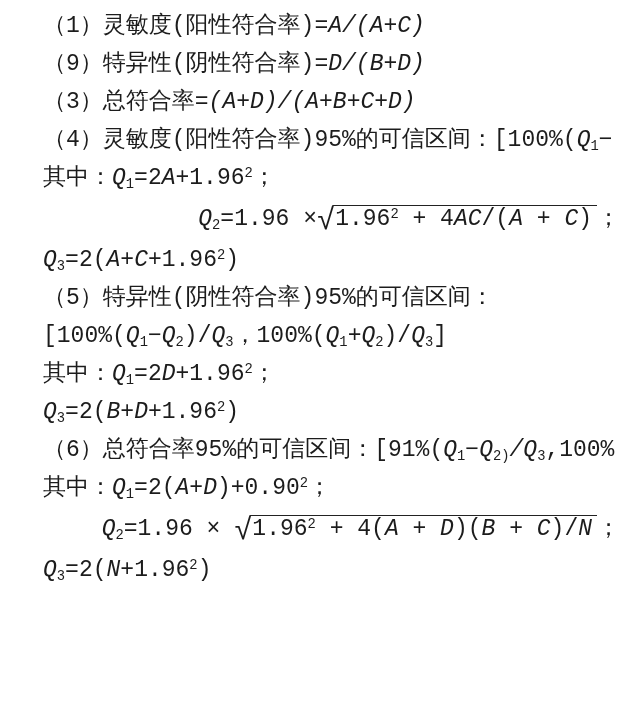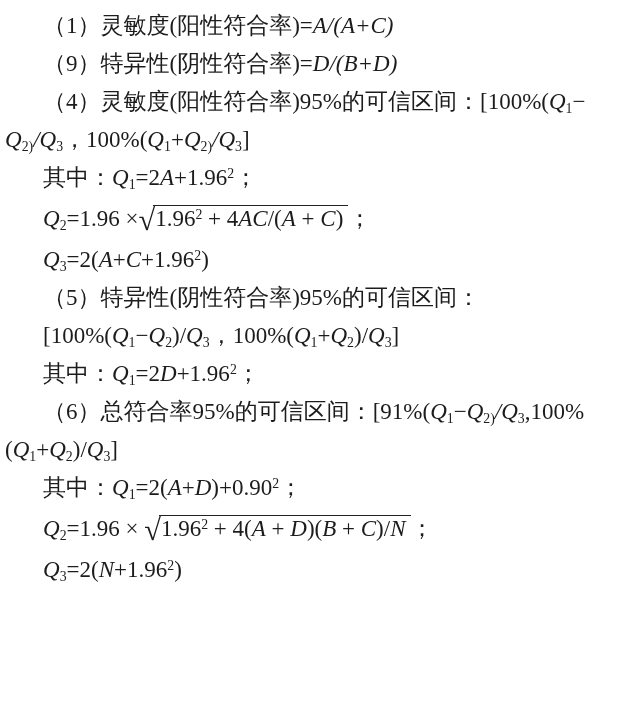--- a/index.html
+++ b/index.html
@@ -4,29 +4,29 @@
 <style>
   html, body { margin: 0; padding: 0; }
   .page {
     position: relative;
     width: 622px;
     height: 719px;
     background: #ffffff;
     box-sizing: border-box;
     padding: 7px 2px 0 5px;
     overflow: hidden;
-    font-family: Liberation Serif, serif;
+    font-family: Liberation Mono, monospace;
     font-size: 23px;
     color: #1c1c1c;
   }
   .line {
     line-height: 38px;
     white-space: nowrap;
   }
-  .line.tall { line-height: 44px; }
+  .line.tall { line-height: 44px; text-align: right; }
   .line.indent { padding-left: 38px; }
   .v { font-style: italic; }
   sub.ss {
     font-size: 0.60em;
     line-height: 0;
     vertical-align: -0.28em;
   }
   sup.ss {
     font-size: 0.60em;
     line-height: 0;
@@ -47,27 +47,27 @@
     line-height: 1.08;
   }
 </style>
 </head>
 <body>
 
 <div class="page" style="background: rgb(255, 255, 255); color: rgb(28, 28, 28);">
   <div>
       <div class="line indent"><span>（1）灵敏度(阳性符合率)=</span><span class="v">A/(A+C)</span></div>
       <div class="line indent"><span>（9）特异性(阴性符合率)=</span><span class="v">D/(B+D)</span></div>
+      <div class="line indent"><span>（3）总符合率=</span><span class="v">(A+D)/(A+B+C+D)</span></div>
       <div class="line indent"><span>（4）灵敏度(阳性符合率)95%的可信区间：[100%(</span><span class="v">Q</span><sub class="ss">1</sub><span>−</span></div>
-      <div class="line"><span class="v">Q</span><sub class="ss">2)</sub><span class="v">/Q</span><sub class="ss">3</sub><span>，100%(</span><span class="v">Q</span><sub class="ss">1</sub><span>+</span><span class="v">Q</span><sub class="ss">2)</sub><span class="v">/Q</span><sub class="ss">3</sub><span>]</span></div>
       <div class="line indent"><span>其中：</span><span class="v">Q</span><sub class="ss">1</sub><span>=2</span><span class="v">A</span><span>+1.96</span><sup class="ss">2</sup><span>；</span></div>
       <div class="line indent tall"><span class="v">Q</span><sub class="ss">2</sub><span>=1.96 ×</span><span class="sqrt"><span class="sqrt-sym">√</span><span class="radicand"><span>1.96</span><sup class="ss">2</sup><span> + 4</span><span class="v">AC</span><span>/(</span><span class="v">A</span><span> + </span><span class="v">C</span><span>)</span></span></span><span>；</span></div>
       <div class="line indent"><span class="v">Q</span><sub class="ss">3</sub><span>=2(</span><span class="v">A</span><span>+</span><span class="v">C</span><span>+1.96</span><sup class="ss">2</sup><span>)</span></div>
       <div class="line indent"><span>（5）特异性(阴性符合率)95%的可信区间：</span></div>
       <div class="line indent"><span>[100%(</span><span class="v">Q</span><sub class="ss">1</sub><span>−</span><span class="v">Q</span><sub class="ss">2</sub><span>)/</span><span class="v">Q</span><sub class="ss">3</sub><span>，100%(</span><span class="v">Q</span><sub class="ss">1</sub><span>+</span><span class="v">Q</span><sub class="ss">2</sub><span>)/</span><span class="v">Q</span><sub class="ss">3</sub><span>]</span></div>
       <div class="line indent"><span>其中：</span><span class="v">Q</span><sub class="ss">1</sub><span>=2</span><span class="v">D</span><span>+1.96</span><sup class="ss">2</sup><span>；</span></div>
+      <div class="line indent"><span class="v">Q</span><sub class="ss">3</sub><span>=2(</span><span class="v">B</span><span>+</span><span class="v">D</span><span>+1.96</span><sup class="ss">2</sup><span>)</span></div>
       <div class="line indent"><span>（6）总符合率95%的可信区间：[91%(</span><span class="v">Q</span><sub class="ss">1</sub><span>−</span><span class="v">Q</span><sub class="ss">2)</sub><span class="v">/Q</span><sub class="ss">3</sub><span>,100%</span></div>
-      <div class="line"><span>(</span><span class="v">Q</span><sub class="ss">1</sub><span>+</span><span class="v">Q</span><sub class="ss">2</sub><span>)/</span><span class="v">Q</span><sub class="ss">3</sub><span>]</span></div>
       <div class="line indent"><span>其中：</span><span class="v">Q</span><sub class="ss">1</sub><span>=2(</span><span class="v">A</span><span>+</span><span class="v">D</span><span>)+0.90</span><sup class="ss">2</sup><span>；</span></div>
       <div class="line indent tall"><span class="v">Q</span><sub class="ss">2</sub><span>=1.96 × </span><span class="sqrt"><span class="sqrt-sym">√</span><span class="radicand"><span>1.96</span><sup class="ss">2</sup><span> + 4(</span><span class="v">A</span><span> + </span><span class="v">D</span><span>)(</span><span class="v">B</span><span> + </span><span class="v">C</span><span>)/</span><span class="v">N</span></span></span><span>；</span></div>
       <div class="line indent"><span class="v">Q</span><sub class="ss">3</sub><span>=2(</span><span class="v">N</span><span>+1.96</span><sup class="ss">2</sup><span>)</span></div>
     </div>
 </div>
 
 </body></html>

